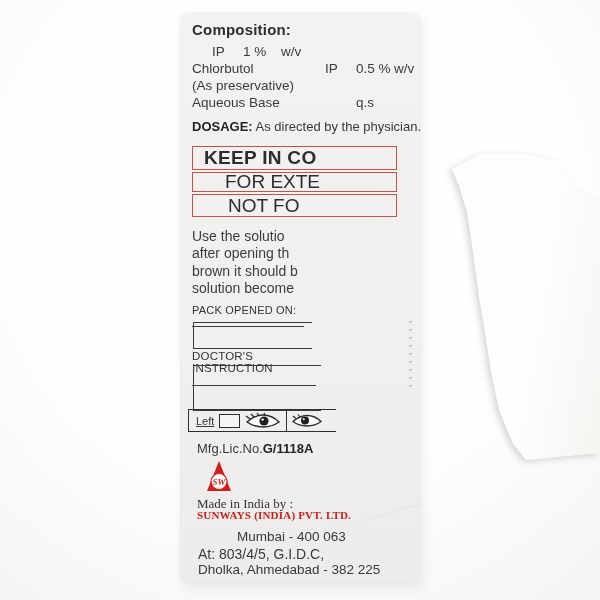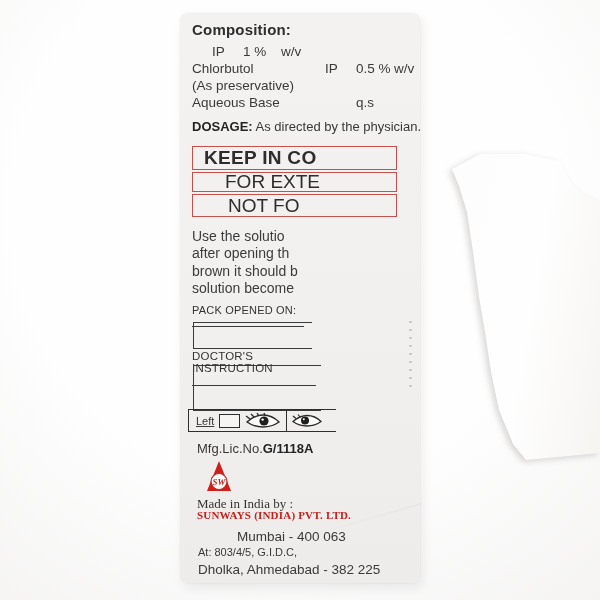--- a/index.html
+++ b/index.html
@@ -54,21 +54,21 @@
   .eye-ic{margin-left:4px;display:block;}
   .eye-divider{align-self:stretch;border-left:1.6px solid #2e2e2e;margin-left:4px;}
   
   .mfg{left:17px;top:428px;font-size:13px;color:#383838;}
   .mfg b{color:#242424;}
   .logo{left:26px;top:447px;}
   .made-in{left:17px;top:483px;font-size:13px;color:#333;font-family:Liberation Serif, serif;}
   .company{left:17px;top:496px;font-family:"Liberation Serif", serif;font-weight:bold;
            font-size:11px;color:#c8201d;letter-spacing:0.2px;white-space:nowrap;}
   .city{left:18px;top:516px;font-size:13.5px;margin-left:39px;}
-  .addr1{left:18px;top:533px;font-size:11px;}
+  .addr1{left:18px;top:533px;font-size:14px;}
   .addr2{left:18px;top:549px;font-size:13.5px;}
   
   .side-marks{left:229px;top:308px;width:3px;height:66px;opacity:0.45;
     background:repeating-linear-gradient(180deg, rgba(80,80,80,0.5) 0 2px, transparent 2px 8px);}
   
   .crease{left:110px;top:508px;width:135px;height:2px;opacity:0.5;
     background:linear-gradient(90deg, transparent, rgba(0,0,0,0.05));transform:rotate(-16deg);}
   
   .flap-wrap{position:absolute;left:258px;top:128px;width:162px;height:334px;
              filter:drop-shadow(-3px 2px 3px rgba(70,60,55,0.20));}

